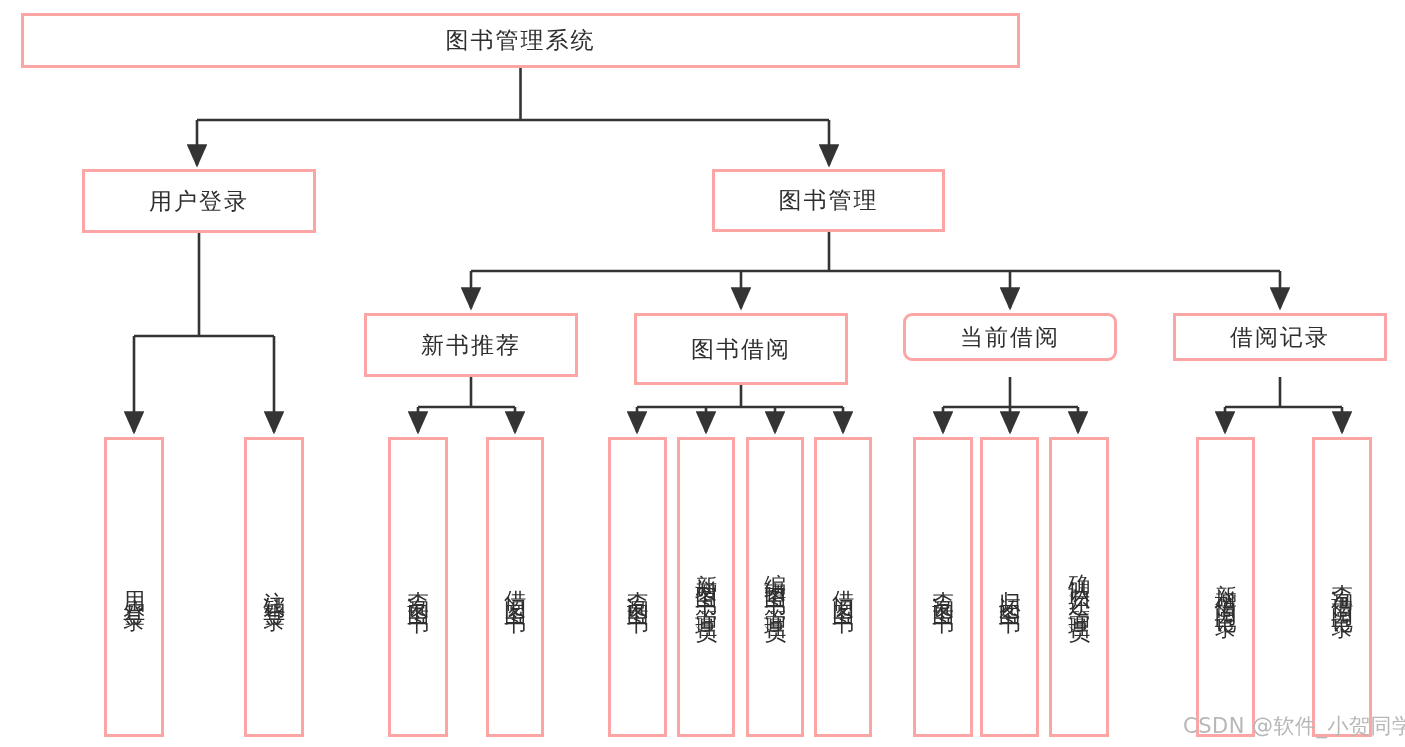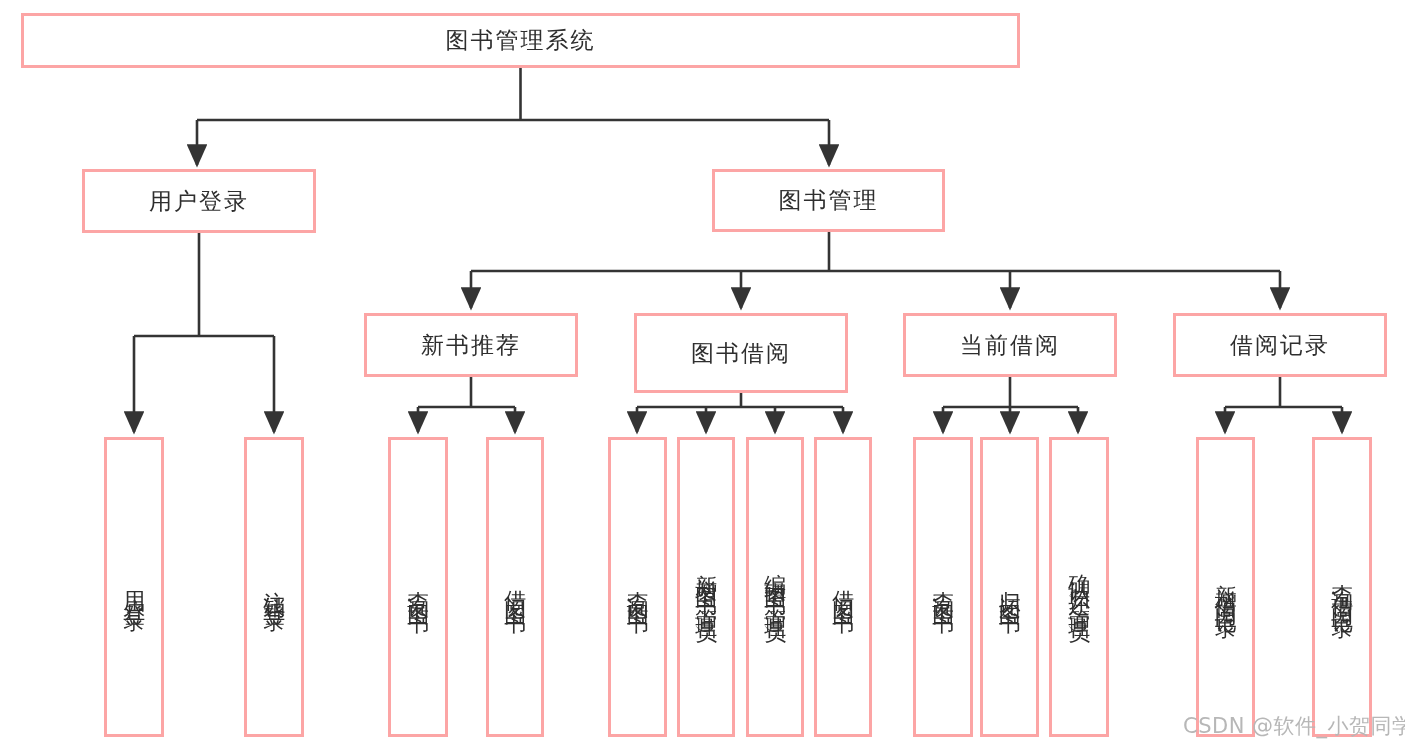--- a/index.html
+++ b/index.html
@@ -86,27 +86,27 @@
   <div class="bx lv2" style="left:82px;top:169px;width:234px;height:64px;">
     <span>用户登录</span>
   </div>
   <div class="bx lv3" style="left:364px;top:313px;width:214px;height:64px;">
     <span>新书推荐</span>
   </div>
 
   <div class="bx lv2" style="left:712px;top:169px;width:233px;height:63px;">
     <span>图书管理</span>
   </div>
-  <div class="bx lv3" style="left:634px;top:313px;width:214px;height:80px;">
+  <div class="bx lv3" style="left:634px;top:313px;width:214px;height:72px;">
     <span>图书借阅</span>
   </div>
-  <div class="bx lv3" style="left:903px;top:313px;width:214px;height:64px;">
+  <div class="bx lv3" style="left:903px;top:313px;width:214px;height:48px;border-radius:9px;">
     <span>当前借阅</span>
   </div>
-  <div class="bx lv3" style="left:1173px;top:313px;width:214px;height:64px;">
+  <div class="bx lv3" style="left:1173px;top:313px;width:214px;height:48px;">
     <span>借阅记录</span>
   </div>
 
   <div class="bx lf" style="left:104px;width:60px;">
     <span>用户登录</span>
   </div>
   <div class="bx lf" style="left:244px;width:60px;">
     <span>注销登录</span>
   </div>
 

